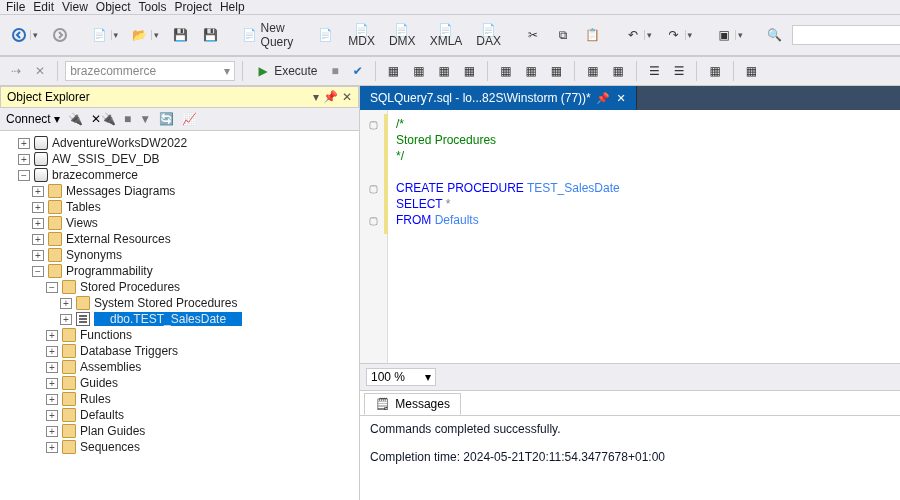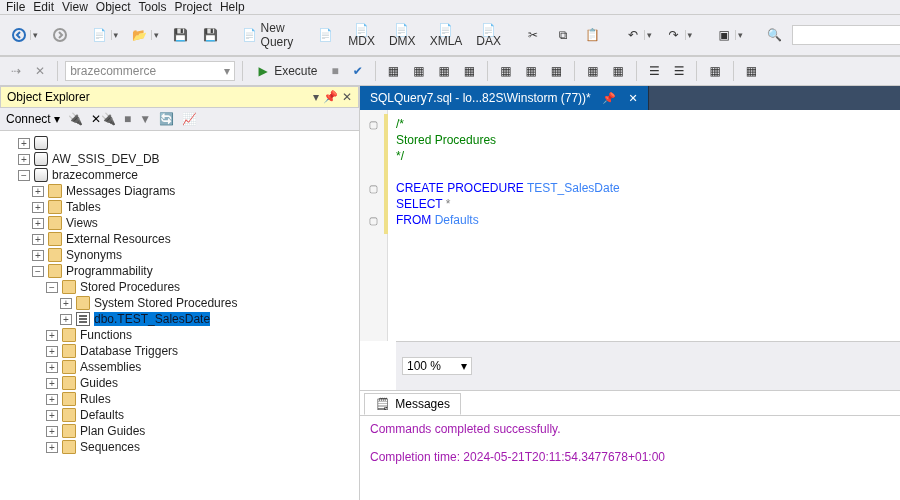--- a/index.html
+++ b/index.html
@@ -21,43 +21,43 @@
 .oe-toolbar { background: #eeeef2; padding: 4px 6px; display: flex; align-items: center; gap: 8px; border-bottom: 1px solid #ccc; }
 .tree { flex: 1; background: #fff; overflow: auto; padding: 4px 2px; }
 .node { display: flex; align-items: center; gap: 4px; padding: 1px 0; white-space: nowrap; }
 .exp { width: 12px; text-align: center; color: #555; font-size: 10px; border: 1px solid #888; line-height: 9px; height: 11px; cursor: default; background:#fff; }
 .dbico, .fico, .cylico, .procico { width: 14px; height: 14px; display: inline-block; }
 .cylico { background: linear-gradient(#fff,#ddd); border: 1px solid #333; border-radius: 2px/4px; }
 .fico { background: #f4d48a; border: 1px solid #c49a3a; border-radius: 1px; }
 .procico { background: #fff; border: 1px solid #666; position: relative; }
 .procico::after { content:""; position:absolute; left:2px; top:2px; width:8px; height:2px; background:#666; box-shadow:0 3px 0 #666, 0 6px 0 #666; }
 .node-label { color: #1e1e1e; }
-.selected .node-label { background: #0078d7; color: #0f172a; padding: 0 0; }
+.selected .node-label { background: #0078d7; color: #e5e5e5; padding: 0 16px; }
 .indent-1{padding-left:16px}.indent-2{padding-left:30px}.indent-3{padding-left:44px}.indent-4{padding-left:58px}
 .right-pane { flex: 1; display: flex; flex-direction: column; background: #fff; }
 .tabbar { background: #3a4d66; display: flex; align-items: stretch; height: 24px; }
-.doctab { padding: 3px 10px; color: #b9c7d8; display: flex; align-items: center; gap: 12px; background: #293a52; border-right: 1px solid #232f40; justify-content: space-between; }
+.doctab { padding: 3px 10px; color: #b9c7d8; display: flex; align-items: center; gap: 6px; background: #293a52; border-right: 1px solid #232f40; justify-content: space-between; }
 .doctab.active { background: #0b5faa; color: #fff; }
 .doctab .x { font-size: 11px; }
 .doctab .pin { font-size: 11px; }
 .editor { flex: 1; background: #fff; display: flex; font-family: Consolas, monospace; font-size: 13px; overflow:hidden; }
 .editor .gutter { width: 28px; background: #f5f5f5; border-right: 1px solid #ddd; padding-top: 6px; }
 .editor .gutter .fold { height: 16px; display:flex; align-items:center; justify-content:center; color:#888; font-size:10px; }
 .editor .code { padding: 6px 8px; line-height: 16px; position: relative; }
 .editor .code .bar-y { position:absolute; left:-4px; top:4px; width:4px; height:120px; background:#efe08a; }
 .kw { color: #0000ff; }
 .cm { color: #008000; }
 .nm { color: #3b82f6; }
 .op { color: #808080; }
-.zoom-bar { background: #eeeef2; border-top: 1px solid #ccc; padding: 15px 6px; display:flex; align-items:center; gap:4px;margin-left:36px; }
+.zoom-bar { background: #eeeef2; border-top: 1px solid #ccc; padding: 4px 6px; display:flex; align-items:center; gap:4px; }
 .zoom-bar .combo { width: 70px; display:inline-flex; justify-content:space-between; border:1px solid #ccc; background:#fff; padding:1px 4px; }
 .msgtab-row { display:flex; border-bottom:1px solid #ccc; background:#fff; }
 .msgtab { padding: 3px 10px; border: 1px solid #ccc; border-bottom: 1px solid #fff; margin-top:2px; margin-left:4px; display:flex; gap:5px; align-items:center; background:#fff; }
 .messages { flex: 0 0 110px; background: #fff; border-top: 1px solid #ccc; display:flex; flex-direction:column; }
-.msgbody { padding: 6px 10px; font-family: Consolas, monospace; font-size: 12px; color:#a21caf; }
+.msgbody { padding: 6px 10px; font-family: Consolas, monospace; font-size: 12px; color:#0f172a; }
 svg { display:block; }
 </style>
 </head>
 <body>
 
 <div class="menubar">
   <span>File</span>
   <span>Edit</span>
   <span>View</span>
   <span>Object</span>
@@ -211,20 +211,21 @@
       <span>✕🔌</span>
       <span style="opacity:.5">■</span>
       <span style="opacity:.5">▼</span>
       <span style="color:#2a6fbd">🔄</span>
       <span>📈</span>
     </div>
     <div class="tree">
       <div class="node indent-1">
           <span class="exp">+</span>
           <span class="cylico"></span>
+          <span class="node-label">AdventureWorksDW2022</span>
         </div>
       <div class="node indent-1">
           <span class="exp">+</span>
           <span class="cylico"></span>
           <span class="node-label">AW_SSIS_DEV_DB</span>
         </div>
       <div class="node indent-1">
           <span class="exp">−</span>
           <span class="cylico"></span>
           <span class="node-label">brazecommerce</span>

